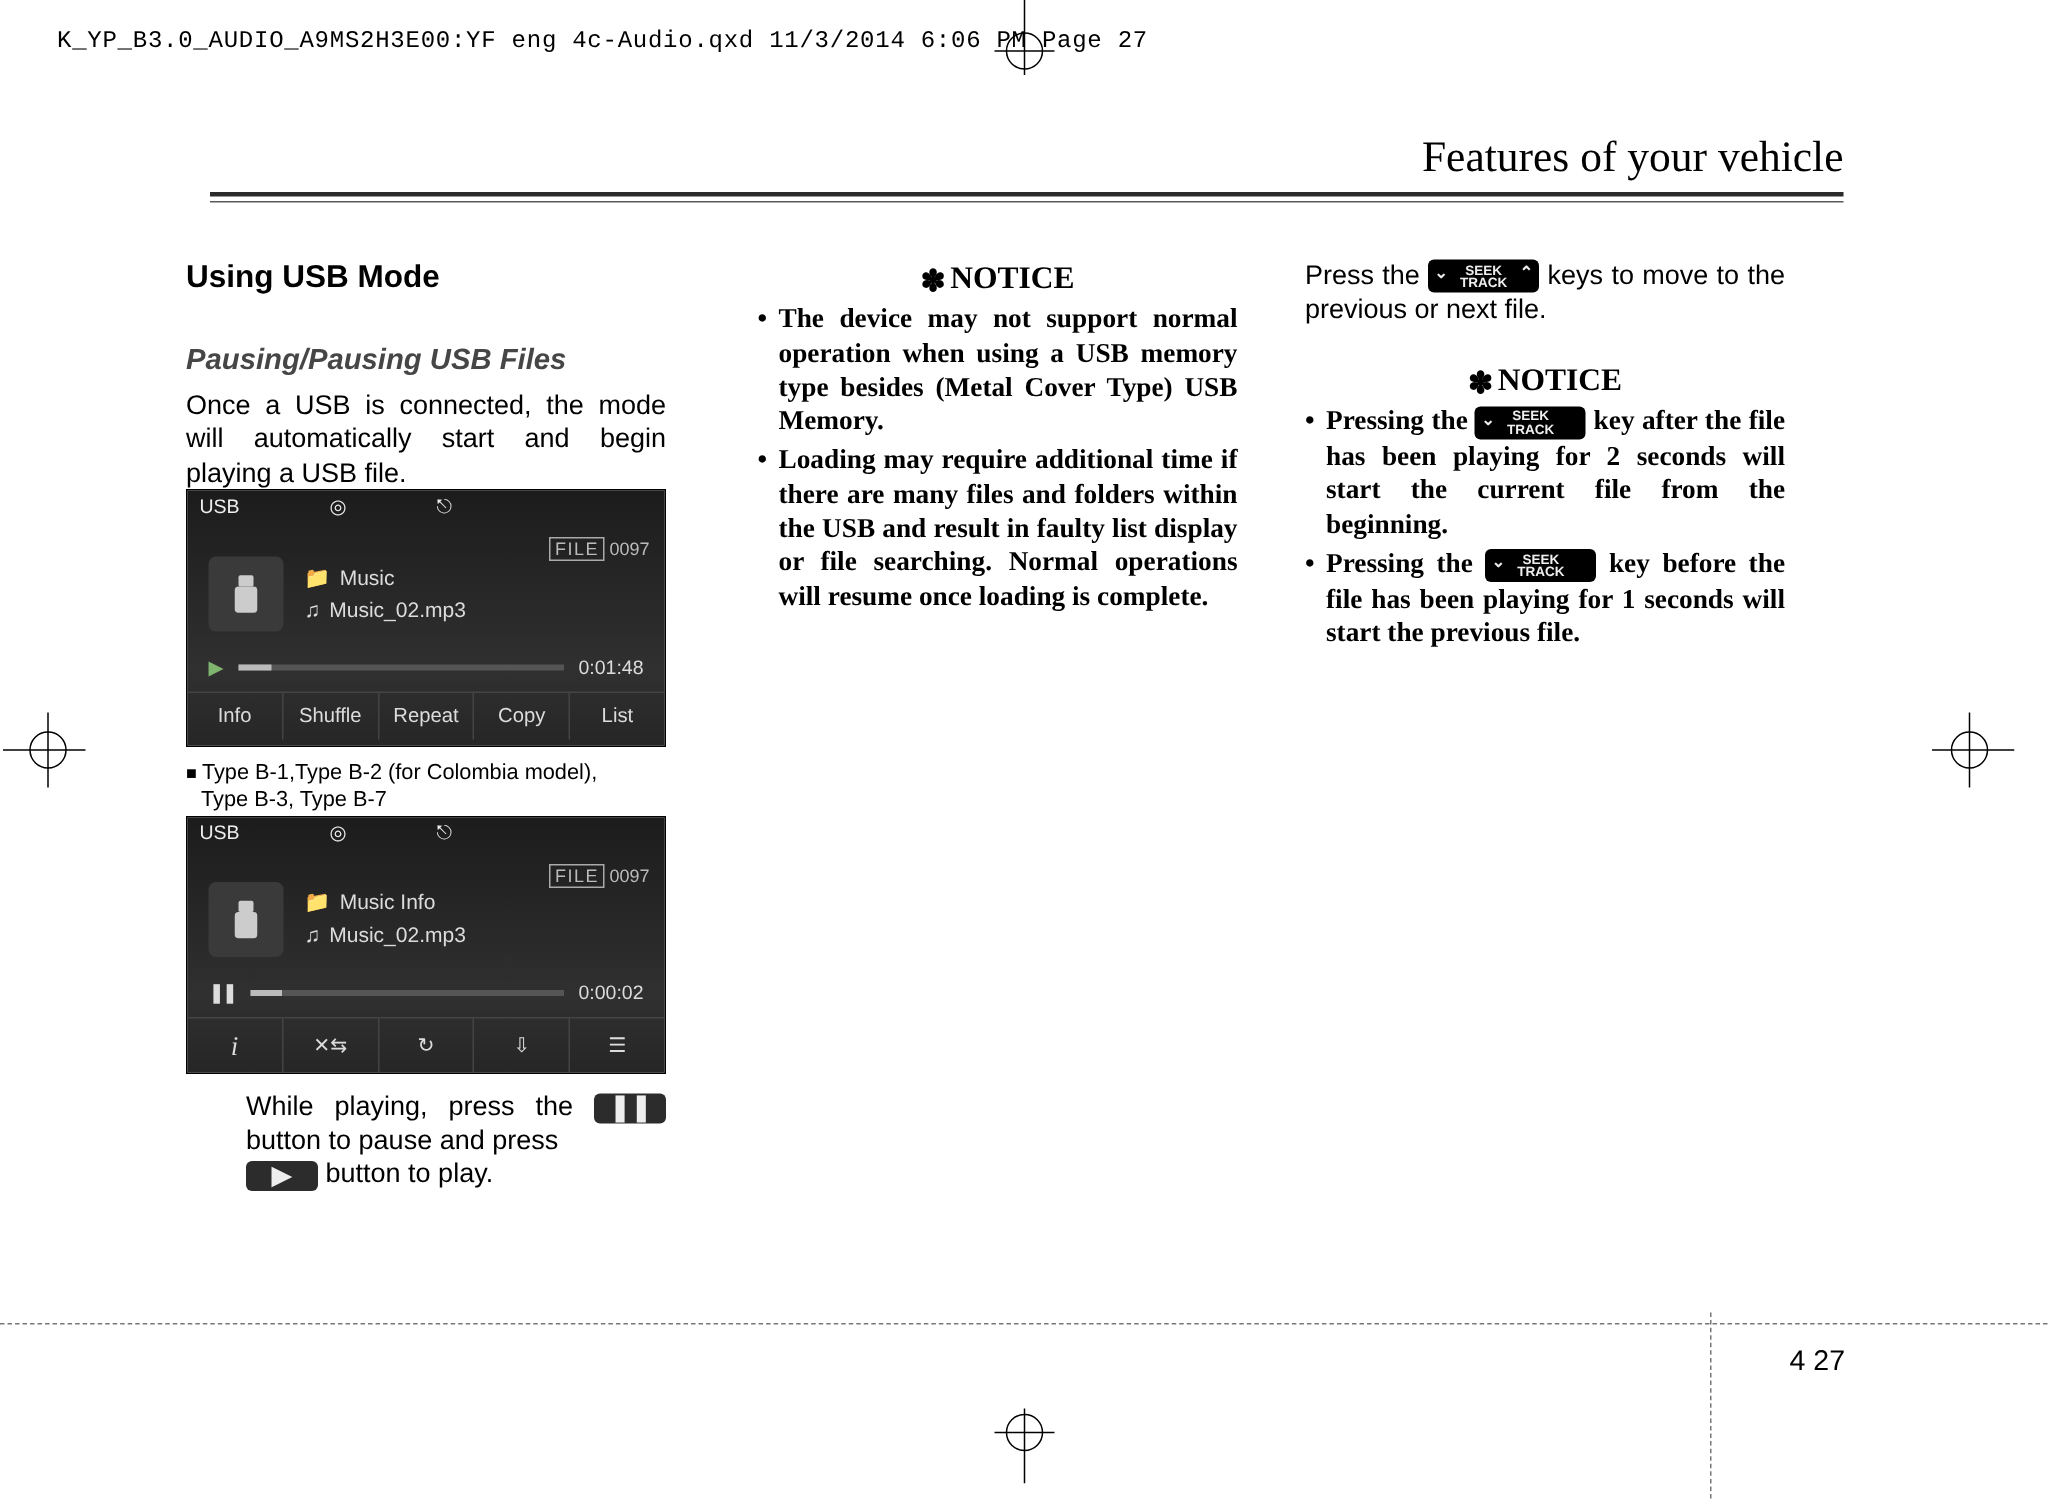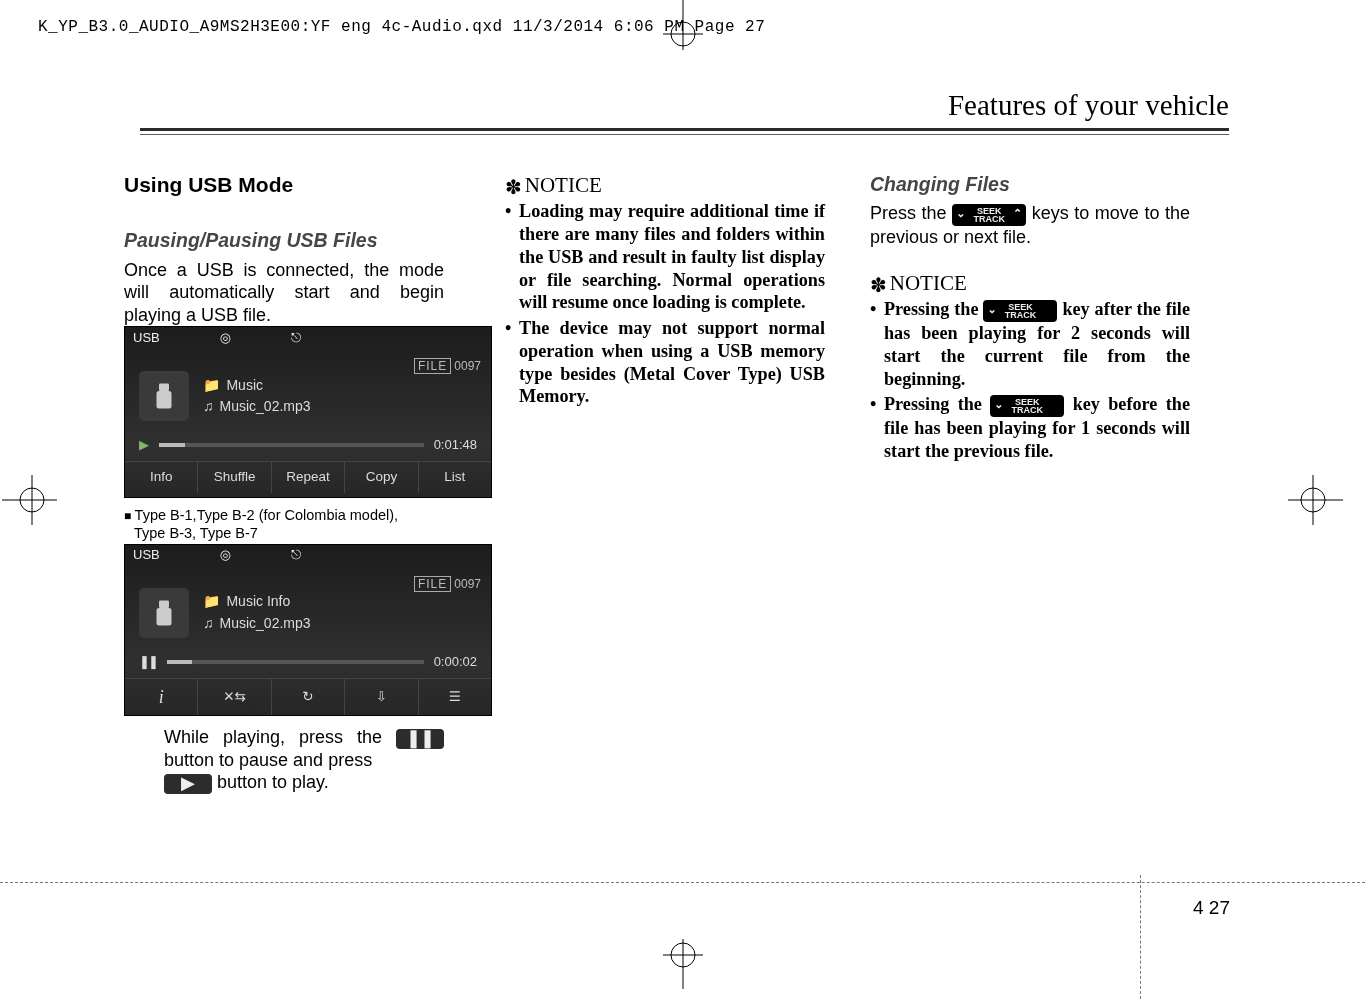--- a/index.html
+++ b/index.html
@@ -91,21 +91,21 @@
     margin-bottom: 6px;
   }
   .body-text { text-align: justify; font-size: 18px; }
   .caption {
     font-size: 14.5px;
     margin: 8px 0 2px 0;
   }
   .caption::before { content: "■ "; font-size: 12px; }
 
   .screenshot {
-    width: 368px;
+    width: 320px;
     background: linear-gradient(180deg,#1c1c1c 0%, #303030 70%, #262626 100%);
     border: 1px solid #000;
     color: #dcdcdc;
     font-size: 14px;
     position: relative;
     display: flex;
     flex-direction: column;
   }
   .ss-titlebar {
     height: 22px;
@@ -153,23 +153,24 @@
     text-align: center;
     padding: 7px 0;
     font-size: 13.5px;
     border-right: 1px solid #444;
     display: flex; align-items: center; justify-content: center;
   }
   .ss-bottom .cell:last-child { border-right: none; }
 
   .notice-head {
     font-family: Georgia, "Times New Roman", serif;
-    font-weight: 400;
+    font-weight: 700;
     font-size: 21px;
     margin-bottom: 2px;
+    text-align: center;
   }
   .notice-head .aster { font-size: 20px; margin-right: 3px; position: relative; top: 2px; }
   .serif-bold {
     font-family: Georgia, "Times New Roman", serif;
     font-weight: 700;
     font-size: 18.2px;
     text-align: justify;
     line-height: 1.25;
   }
   ul.bullets { list-style: none; padding: 0; }
@@ -353,27 +354,26 @@
       </span>
     <span> button to pause and press </span><br>
     <span class="inline-btn play">▶</span>
     <span> button to play.</span>
   </p>
 </div>
 
 <div class="col col2">
   <div class="notice-head"><span class="aster">✽</span><span>NOTICE</span></div>
   <ul class="bullets serif-bold">
+    <li>The device may not support normal operation when using a USB memory type besides (Metal Cover Type) USB Memory.</li>
     <li>Loading may require additional time if there are many files and folders within the USB and result in faulty list display or file searching. Normal operations will resume once loading is complete.</li>
-    <li>The device may not support normal operation when using a USB memory type besides (Metal Cover Type) USB Memory.</li>
   </ul>
 </div>
 
 <div class="col col3">
-  <h3 class="sub-title">Changing Files</h3>
   <p class="body-text">
     <span>Press the </span>
     <span class="inline-btn seek">
       <span class="seek-inner">
           <span class="chev l">⌄</span>
           <span>SEEK</span>
           <span>TRACK</span>
           <span class="chev r">⌃</span>
         </span>
     </span>

